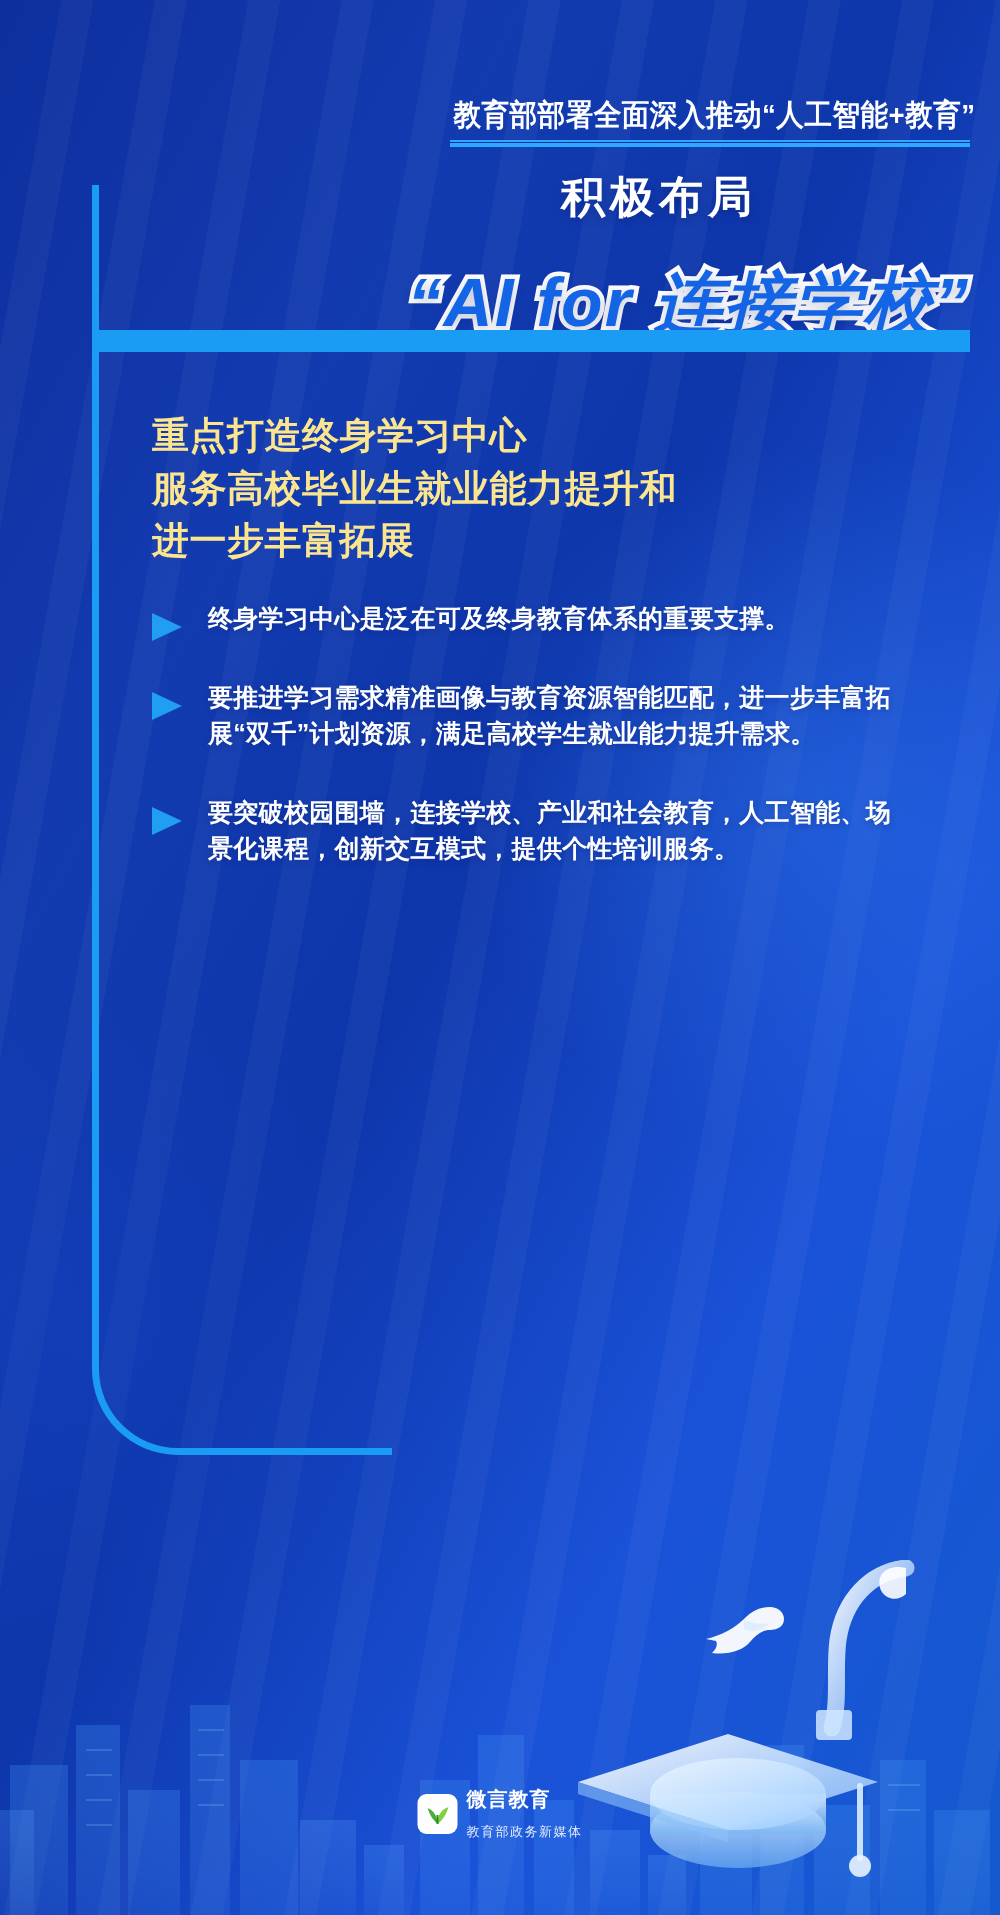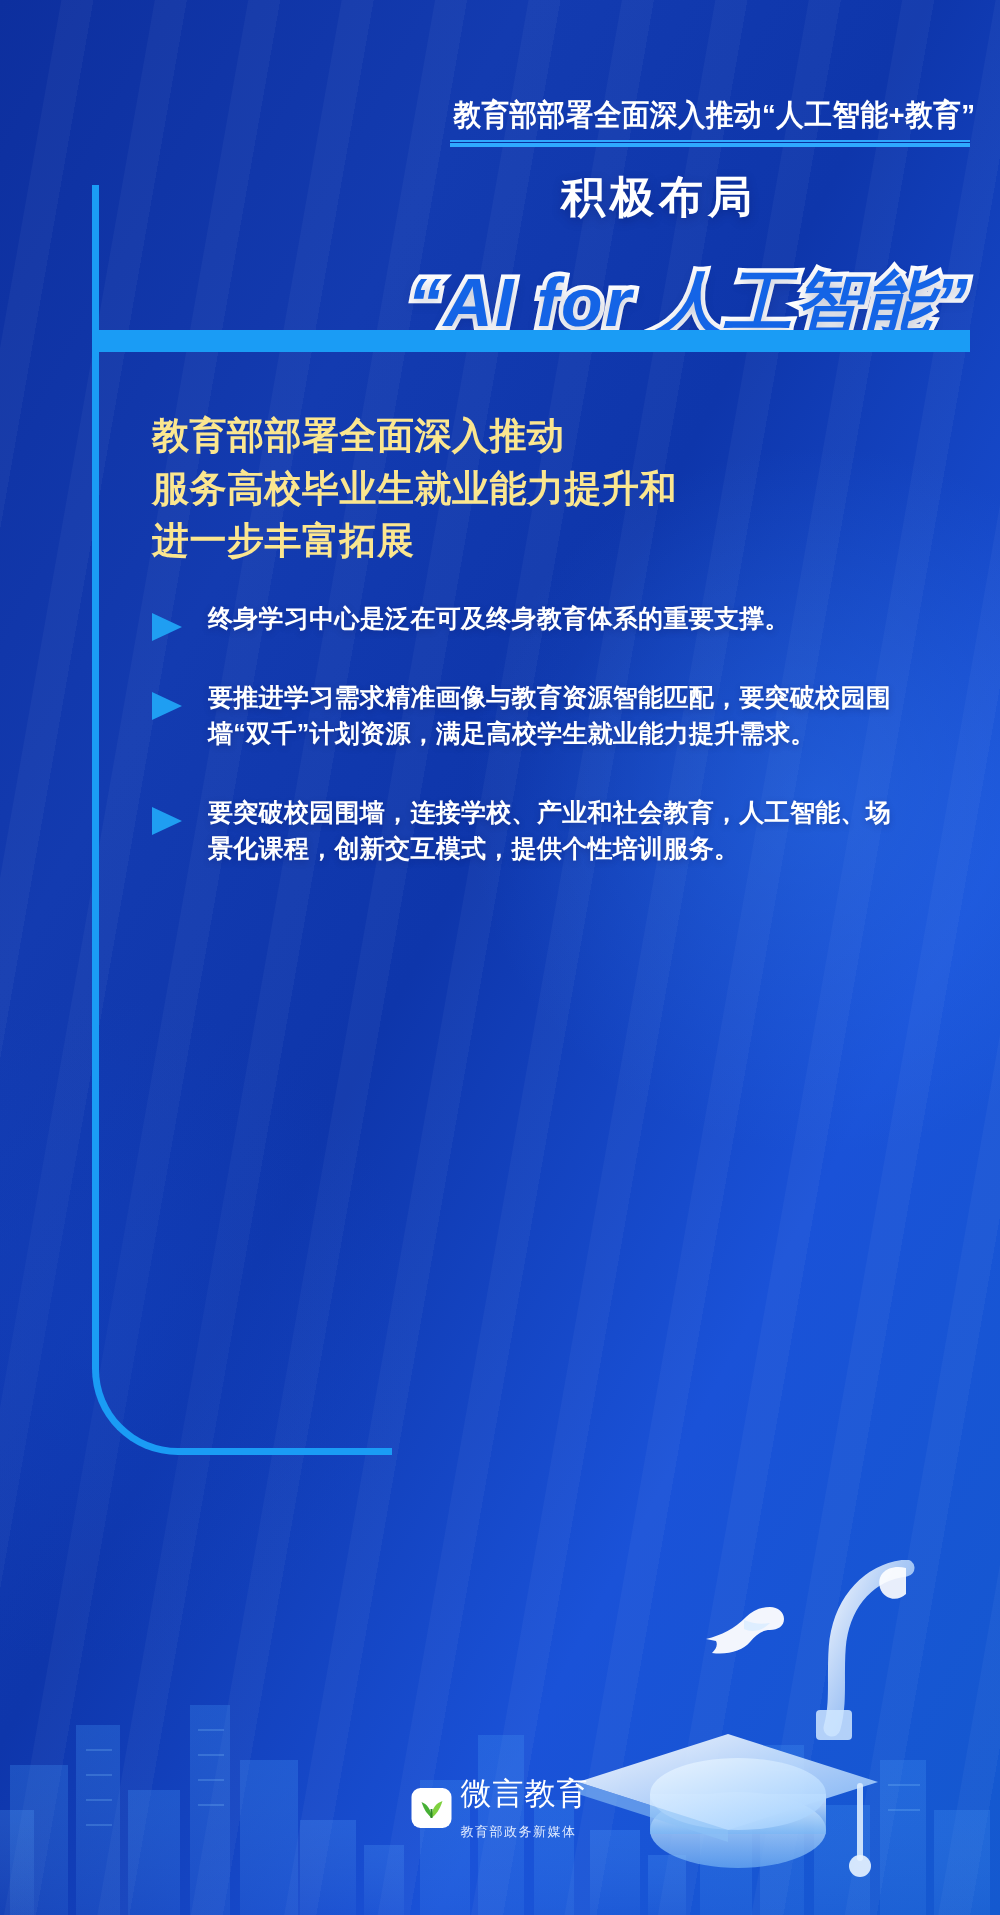--- a/index.html
+++ b/index.html
@@ -166,21 +166,21 @@
   }
   .logo-mark {
     width: 40px; height: 40px;
     border-radius: 9px;
     background: #ffffff;
     display: flex; align-items: center; justify-content: center;
     flex: none;
   }
   .logo-txt { line-height: 1.05; }
   .logo-name {
-    font-size: 31px; font-weight: normal; color: #ffffff;
+    font-size: 20px; font-weight: bold; color: #ffffff;
     letter-spacing: 1px;
   }
   .logo-sub {
     font-size: 13px; color: #e2ecff; letter-spacing: 1.5px;
     margin-top: 15px;
   }
 
   .deco { position: absolute; pointer-events: none; }
 </style>
 </head>
@@ -195,38 +195,38 @@
   <div class="frame"></div>
 
   <div class="header">
     <span class="header-text">教育部部署全面深入推动“人工智能+教育”</span>
   </div>
   <div class="header-rule"></div>
 
   <div class="title1">积极布局</div>
 
   <div class="subtitle-wrap">
-    <span class="subtitle">“AI for 人工智能”</span>
+    <span class="subtitle">“AI for 连接学校”</span>
   </div>
   <div class="cyan-band"></div>
 
   <div class="yellow-head">
-    <div>教育部部署全面深入推动</div>
+    <div>重点打造终身学习中心</div>
     <div>服务高校毕业生就业能力提升和</div>
     <div>进一步丰富拓展</div>
   </div>
 
   <div class="bullets">
     <div class="bullet">
       <span class="bullet-arrow"></span>
       <div class="bullet-text">终身学习中心是泛在可及终身教育体系的重要支撑。</div>
     </div>
     <div class="bullet">
       <span class="bullet-arrow"></span>
-      <div class="bullet-text">要推进学习需求精准画像与教育资源智能匹配，要突破校园围墙“双千”计划资源，满足高校学生就业能力提升需求。</div>
+      <div class="bullet-text">要推进学习需求精准画像与教育资源智能匹配，进一步丰富拓展“双千”计划资源，满足高校学生就业能力提升需求。</div>
     </div>
     <div class="bullet">
       <span class="bullet-arrow"></span>
       <div class="bullet-text">要突破校园围墙，连接学校、产业和社会教育，人工智能、场景化课程，创新交互模式，提供个性培训服务。</div>
     </div>
   </div>
 
   <svg class="city" viewBox="0 0 1000 360" preserveAspectRatio="none">
     <defs>
       <linearGradient id="cg" x1="0" y1="0" x2="0" y2="1">

